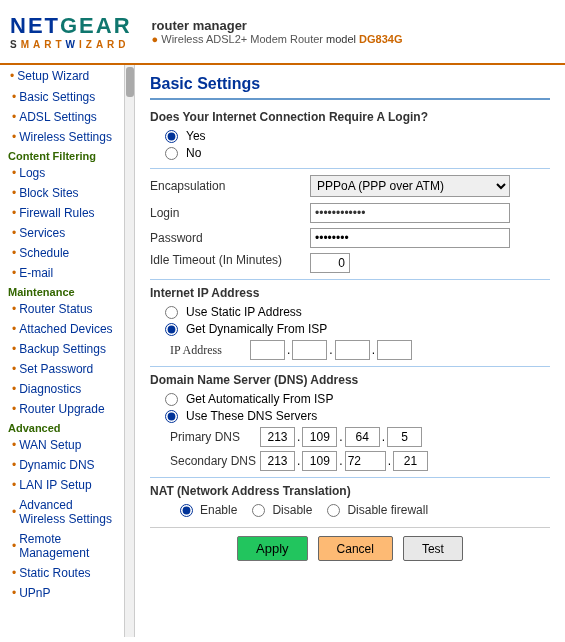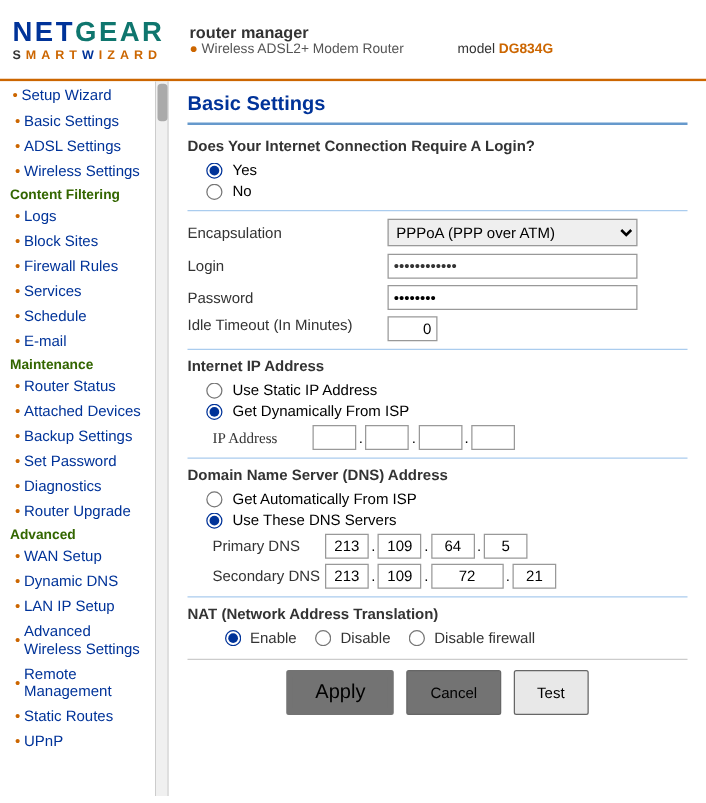--- a/index.html
+++ b/index.html
@@ -22,21 +22,21 @@
     </div>
     <div style="font-size:10px; color:#333; letter-spacing:4px;">
       <b style="color:#333;">S</b><b style="color:#cc6600;">MART</b><b style="color:#003399;">W</b><b style="color:#cc6600;">IZARD</b>
     </div>
   </div>
   <div style="margin-left:20px;">
     <div style="font-size:13px; font-weight:bold; color:#333;">router manager</div>
     <div style="font-size:11px; color:#555;">
       <span style="color:#cc6600;">●</span>
       <span>Wireless ADSL2+ Modem Router</span>
-      <span style="color:#333;margin-left:40px;">model</span>
+      <span style="color:#333;">model</span>
       <span style="color:#cc6600; font-weight:bold;">DG834G</span>
     </div>
   </div>
 </div>
 
 <div style="display:flex; height:572px; overflow:hidden;">
 
   <div style="width:125px; background:#fff; border-right:1px solid #ccc; overflow-y:auto; flex-shrink:0;">
     <div style="padding:4px 8px 4px 10px; cursor:pointer; color:#003399; font-size:12px; display:flex; align-items:center;">
       <span style="color:#cc6600; margin-right:3px;">•</span>
@@ -228,21 +228,21 @@
       <span style="margin:0 2px;">.</span>
       <input type="text" value="5" style="width: 35px; border: 1px solid rgb(153, 153, 153); padding: 2px; font-size: 12px; text-align: center;">
     </div>
 
     <div style="display:flex; align-items:center; margin:4px 0 4px 20px;">
       <div style="width:90px; font-size:12px; color:#333;">Secondary DNS</div>
       <input type="text" value="213" style="width: 35px; border: 1px solid rgb(153, 153, 153); padding: 2px; font-size: 12px; text-align: center;">
       <span style="margin:0 2px;">.</span>
       <input type="text" value="109" style="width: 35px; border: 1px solid rgb(153, 153, 153); padding: 2px; font-size: 12px; text-align: center;">
       <span style="margin:0 2px;">.</span>
-      <input type="text" value="72" style="width: 58px; border: 1px solid rgb(153, 153, 153); padding: 2px; font-size: 12px; text-align: center;">
+      <input type="text" value="72" style="width: 41px; border: 1px solid rgb(153, 153, 153); padding: 2px; font-size: 12px; ">
       <span style="margin:0 2px;">.</span>
       <input type="text" value="21" style="width: 35px; border: 1px solid rgb(153, 153, 153); padding: 2px; font-size: 12px; text-align: center;">
     </div>
 
     <hr style="border:none; border-top:1px solid #aaccee; margin:6px 0;">
 
     <div style="font-weight:bold; color:#333; font-size:12px; margin-bottom:5px;">NAT (Network Address Translation)</div>
 
     <div style="display:flex; align-items:center; gap:15px; margin-left:30px; margin-bottom:8px;">
       <label style="display:flex; align-items:center; gap:3px; font-size:12px; color:#333; cursor:pointer;">
@@ -253,19 +253,19 @@
         <input type="radio" name="nat" value="disable" style="">
         <span>Disable</span>
       </label>
       <label style="display:flex; align-items:center; gap:3px; font-size:12px; color:#333; cursor:pointer;">
         <input type="radio" name="nat" value="disable_firewall" style="">
         <span>Disable firewall</span>
       </label>
     </div>
 
     <div style="display:flex; justify-content:center; gap:10px; margin-top:10px; padding-top:8px; border-top:1px solid #ccc;">
-      <button style="padding:4px 18px; font-size:16px; border:5px solid #737373; background:#737373; cursor:pointer; border-radius:2px;">Apply</button>
-      <button style="padding:4px 18px; font-size:12px; border:1px solid #666; background:#737373; cursor:pointer; border-radius:2px;">Cancel</button>
+      <button style="padding:4px 18px; font-size:13px; border:1px solid #737373; background:#22c55e; cursor:pointer; border-radius:2px;">Apply</button>
+      <button style="padding:4px 18px; font-size:12px; border:1px solid #666; background:#fdba74; cursor:pointer; border-radius:2px;">Cancel</button>
       <button style="padding:4px 18px; font-size:12px; border:1px solid #666; background:#e8e8e8; cursor:pointer; border-radius:2px;">Test</button>
     </div>
 
   </div>
 </div>
 
 </body></html>

